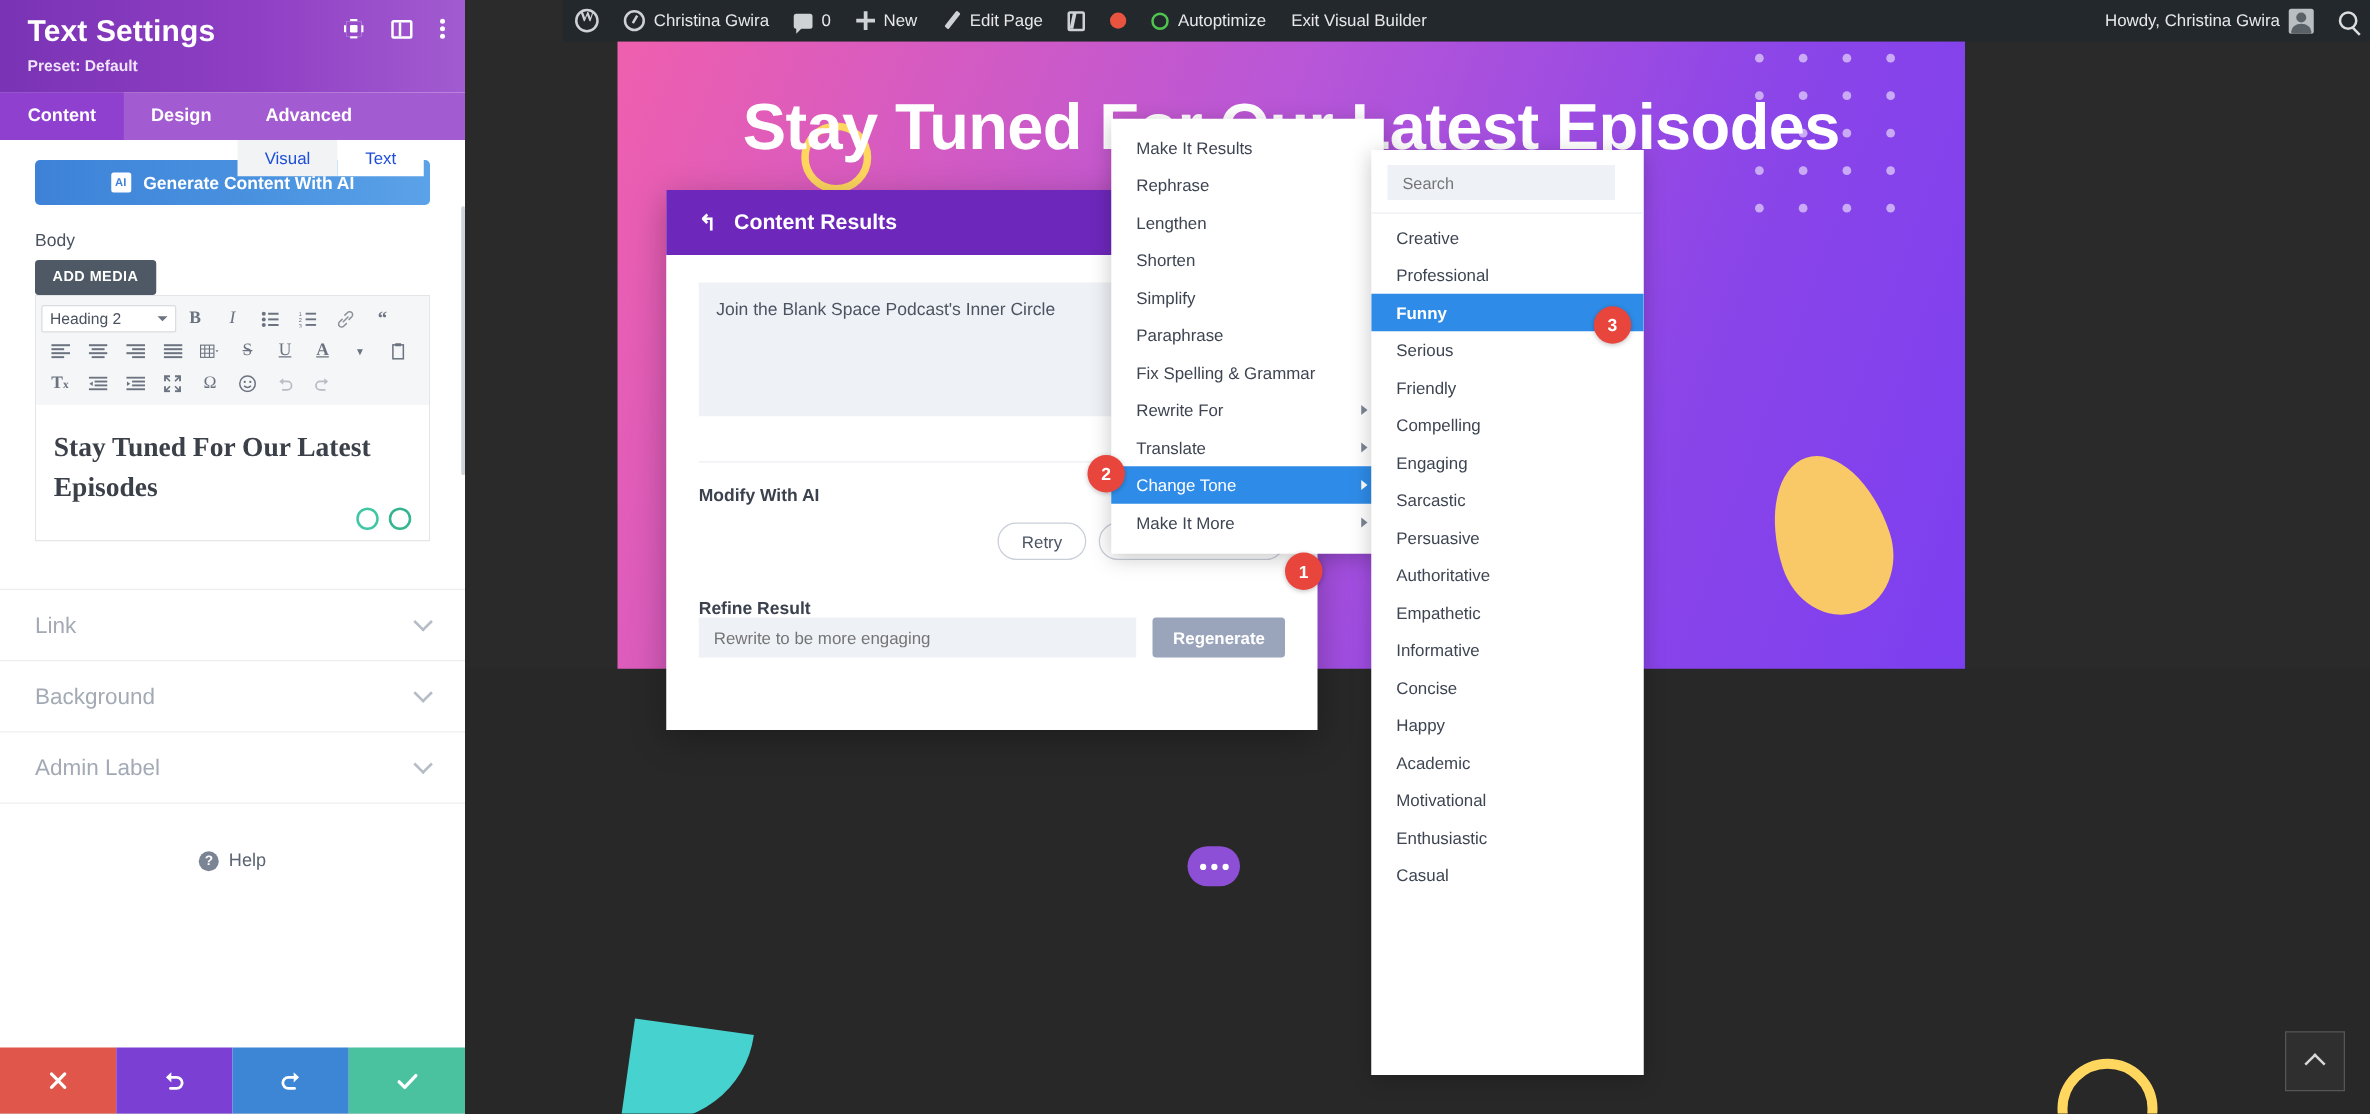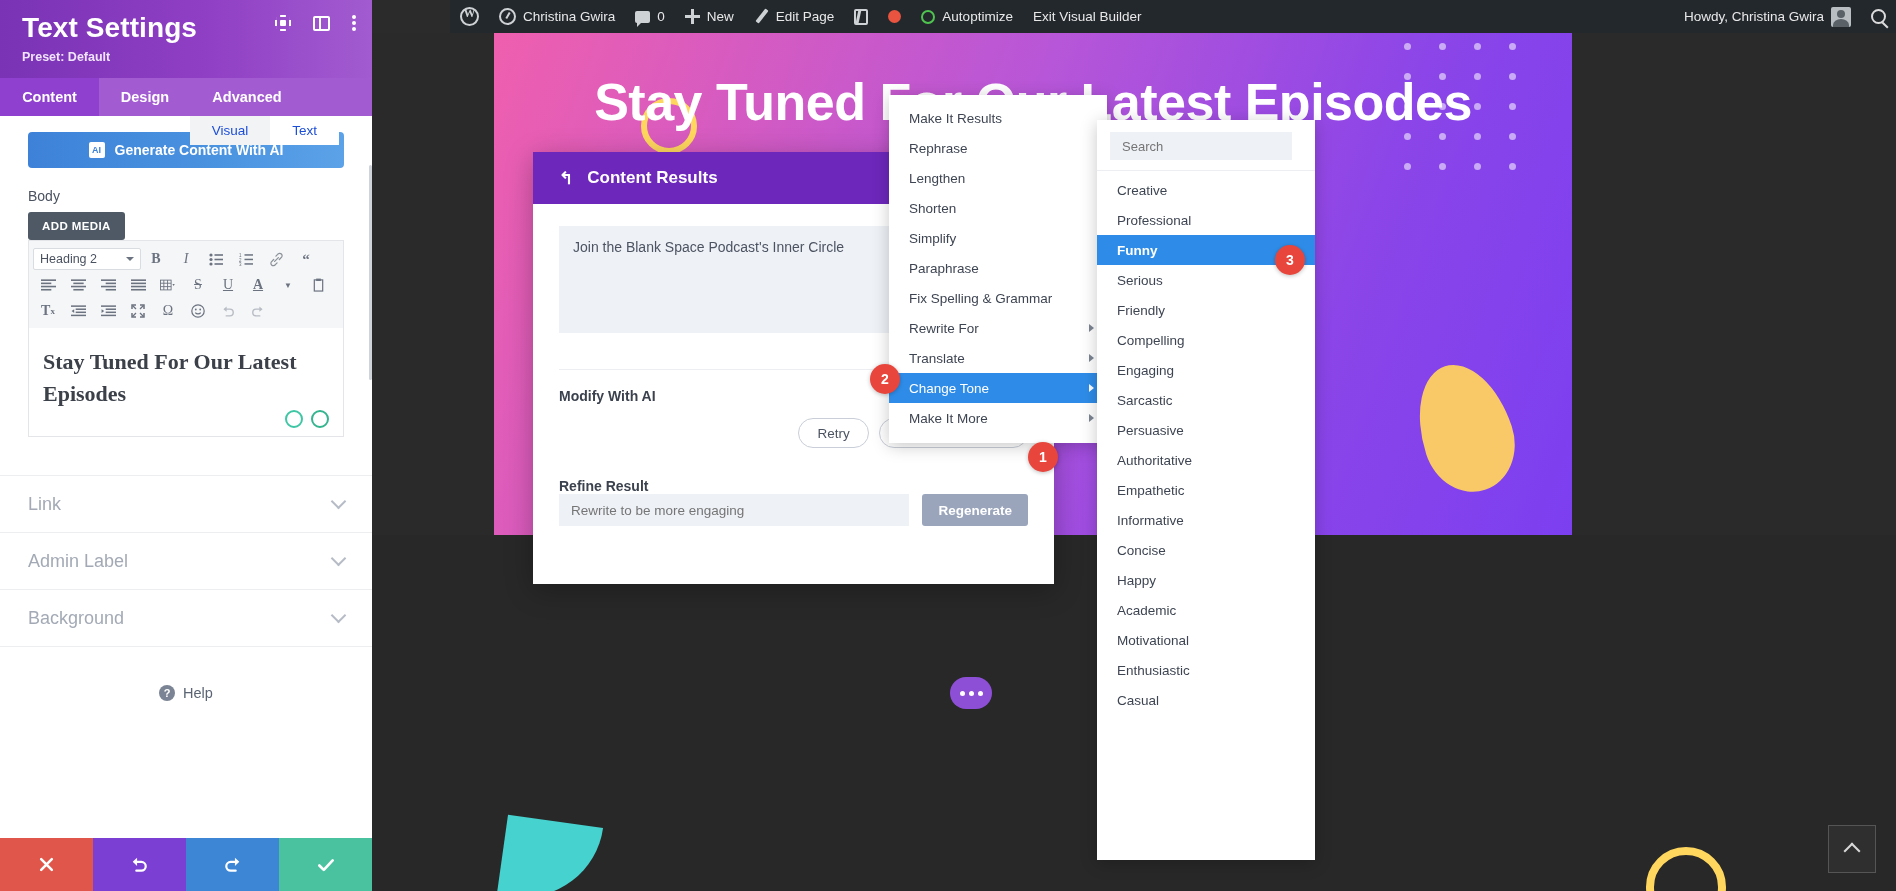--- a/index.html
+++ b/index.html
@@ -52,21 +52,21 @@
 
   
   .panel {
     position:absolute; left:0; top:0; width:372px; height:891px;
     background:#fff; z-index:30; display:flex; flex-direction:column;
   }
   .panel-header {
     background: linear-gradient(90deg, #7a33b5 0%, #8f3fc4 55%, #a25bd0 100%);
     padding: 12px 18px 14px 22px; color:#fff; position:relative;
   }
-  .panel-title { font-size:28px; font-weight:700; letter-spacing:0.1px; }
+  .panel-title { font-size:24px; font-weight:700; letter-spacing:0.1px; }
   .panel-preset { font-size:12.5px; margin-top:6px; color:#f0e4fb; font-weight:600;}
   .hdr-icons { position:absolute; right:16px; top:15px; display:flex; gap:22px; align-items:center;}
   .ic-target { width:16px;height:16px;position:relative;}
   .ic-target::before{content:"";position:absolute;inset:0;border:2px solid #fff;border-radius:2px;
     clip-path: polygon(0 0,32% 0,32% 12%,12% 12%,12% 32%,0 32%, 0 68%,12% 68%,12% 88%,32% 88%,32% 100%,0 100%,
      100% 100%,68% 100%,68% 88%,88% 88%,88% 68%,100% 68%,100% 32%,88% 32%,88% 12%,68% 12%,68% 0,100% 0);}
   .ic-target::after{content:"";position:absolute;left:5px;top:5px;width:6px;height:6px;background:#fff;border-radius:1px;}
   .ic-layout { width:17px;height:15px;border:2px solid #fff;border-radius:2px;position:relative;}
   .ic-layout::after{content:"";position:absolute;left:4px;top:0;width:2px;height:11px;background:#fff;}
   .ic-dots-v { width:4px;height:16px;position:relative;}
@@ -473,25 +473,25 @@
           </div>
         </div>
       </div>
 
       <div class="accordion" style="margin-top:38px;">
         <div class="acc-row">
           <span class="acc-label">Link</span>
           <span class="acc-chev"></span>
         </div>
         <div class="acc-row">
+          <span class="acc-label">Background</span>
+          <span class="acc-chev"></span>
+        </div>
+        <div class="acc-row">
           <span class="acc-label">Admin Label</span>
-          <span class="acc-chev"></span>
-        </div>
-        <div class="acc-row">
-          <span class="acc-label">Background</span>
           <span class="acc-chev"></span>
         </div>
       </div>
 
       <div class="help-row">
         <span class="ic-help">?</span>
         <span>Help</span>
       </div>
     </div>
     <div class="panel-scroll"></div>

